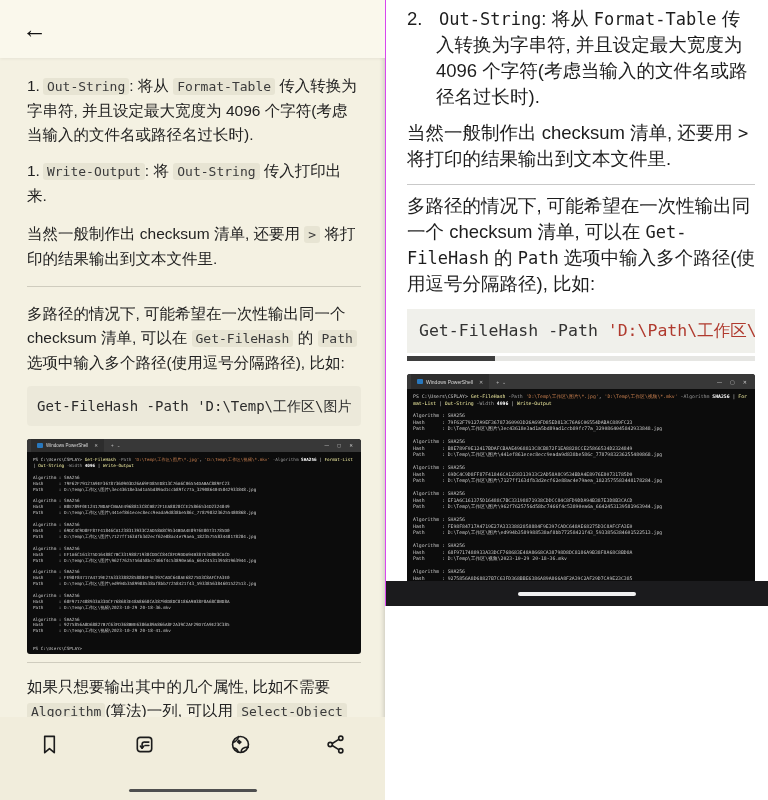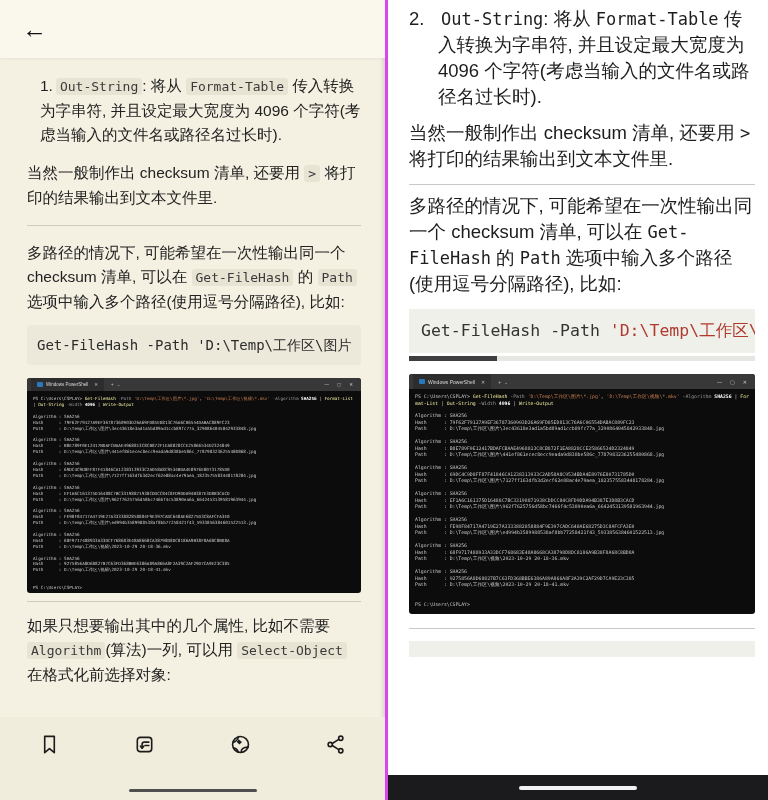--- a/index.html
+++ b/index.html
@@ -15,21 +15,21 @@
     box-shadow:inset -4px 0 5px -3px rgba(0,0,0,.18);
   }
   .app-bar {
     height:58px; background:#FAF8EC; display:flex; align-items:center;
     padding-left:22px; box-shadow:0 1px 3px rgba(0,0,0,.06);
   }
   .back { font-size:25px; color:#111; line-height:1; cursor:default; }
   .l-content {
     padding:16px 24px 0 27px; font-size:15.5px; line-height:24px; color:#222222;
   }
-  .l-li { margin-bottom:12px;margin-left:13px; }
+  .l-li { margin-bottom:12px; }
   .marker { margin-right:3px; }
   .icode {
     font-family:"DejaVu Sans Mono", monospace; font-size:13px;
     background:#E7E4D3; padding:1px 4px; border-radius:3px; color:#3a3a3a;
   }
   .l-hr { border:none; border-top:1.5px solid #CFCCBE; margin:15px 0; }
   .l-codeblock {
     background:#ECE9DA; border-radius:4px; padding:8px 10px;
     font-family:"DejaVu Sans Mono", monospace; font-size:14px; color:#2b2b2b;
     white-space:nowrap; overflow:hidden; margin:11px 0 13px;
@@ -61,22 +61,22 @@
     position:absolute; bottom:0; left:0; right:0; height:83px; background:#F1EDDC;
   }
   .l-icons { display:flex; justify-content:space-between; padding:16px 38px 0 38px; }
   .l-icons svg { display:block; }
   .l-pill {
     position:absolute; bottom:8px; left:50%; transform:translateX(-50%);
     width:128px; height:3px; background:#4F4F4F; border-radius:2px;
   }
   
   .panel-right {
-    width:383px; height:800px; background:#ffffff; position:relative;
-    overflow:hidden; border-left:3px solid #d946ef;
+    width:383px; height:606px; background:#ffffff; position:relative;
+    overflow:hidden; border-left:1px solid #d946ef;
   }
   .r-content {
     padding:6px 13px 0 21px; font-size:18.5px; line-height:26px; color:#1d1d1d;
   }
   .panel-right .icode {
     background:transparent; padding:0; font-size:17px; color:#1d1d1d;
   }
   .r-li { padding-left:29px; margin-bottom:8px; }
   .r-li .marker { display:inline-block; width:29px; margin-left:-29px; }
   .r-p { margin:10px 0 0 0; }
@@ -104,20 +104,23 @@
 
 <div class="panel-left">
   <div class="app-bar">
     <span class="back">←</span>
   </div>
 
   <div class="l-content">
     <div class="l-li">
       <span class="marker">1.</span><span><span class="icode">Out-String</span><span>: 将从 </span><span class="icode">Format-Table</span><span> 传入转换为字串符, 并且设定最大宽度为 4096 个字符(考虑当输入的文件名或路径名过长时).</span></span>
     </div>
+    <div class="l-li">
+      <span class="marker">1.</span><span><span class="icode">Write-Output</span><span>: 将 </span><span class="icode">Out-String</span><span> 传入打印出来.</span></span>
+    </div>
 
     <p style="margin:14px 0 0 0"><span>当然一般制作出 checksum 清单, 还要用 </span><span class="icode">&gt;</span><span> 将打印的结果输出到文本文件里.</span></p>
 
     <hr class="l-hr">
 
     <p style="margin:0"><span>多路径的情况下, 可能希望在一次性输出同一个 checksum 清单, 可以在 </span><span class="icode">Get-FileHash</span><span> 的 </span><span class="icode">Path</span><span> 选项中输入多个路径(使用逗号分隔路径), 比如:</span></p>
 
     <div class="l-codeblock">Get-FileHash -Path 'D:\Temp\工作区\图片</div>
 
     <div class="term term-left">
@@ -218,21 +221,21 @@
     <div class="r-li">
       <span class="marker">2.</span><span><span class="icode">Out-String</span><span>: 将从 </span><span class="icode">Format-Table</span><span> 传入转换为字串符, 并且设定最大宽度为 4096 个字符(考虑当输入的文件名或路径名过长时).</span></span>
     </div>
 
     <p class="r-p"><span>当然一般制作出 checksum 清单, 还要用 </span><span class="icode">&gt;</span><span> 将打印的结果输出到文本文件里.</span></p>
 
     <hr class="r-hr">
 
     <p class="r-p" style="margin-top:0"><span>多路径的情况下, 可能希望在一次性输出同一个 checksum 清单, 可以在 </span><span class="icode">Get-FileHash</span><span> 的 </span><span class="icode">Path</span><span> 选项中输入多个路径(使用逗号分隔路径), 比如:</span></p>
 
-    <div class="r-codeblock"><span>Get-FileHash -Path </span><span class="cb-str">'D:\Temp\工作区\</span></div>
+    <div class="r-codeblock"><span>Get-FileHash -Path </span><span class="cb-str">'D:\Path\工作区\</span></div>
     <div class="r-scroll">
       <div class="r-thumb"></div>
     </div>
 
     <div class="term term-right">
       <div class="term-bar">
         <div class="term-tab">
           <span class="ps-ico"></span>
           <span>Windows PowerShell</span>
           <span class="tab-x">✕</span>

